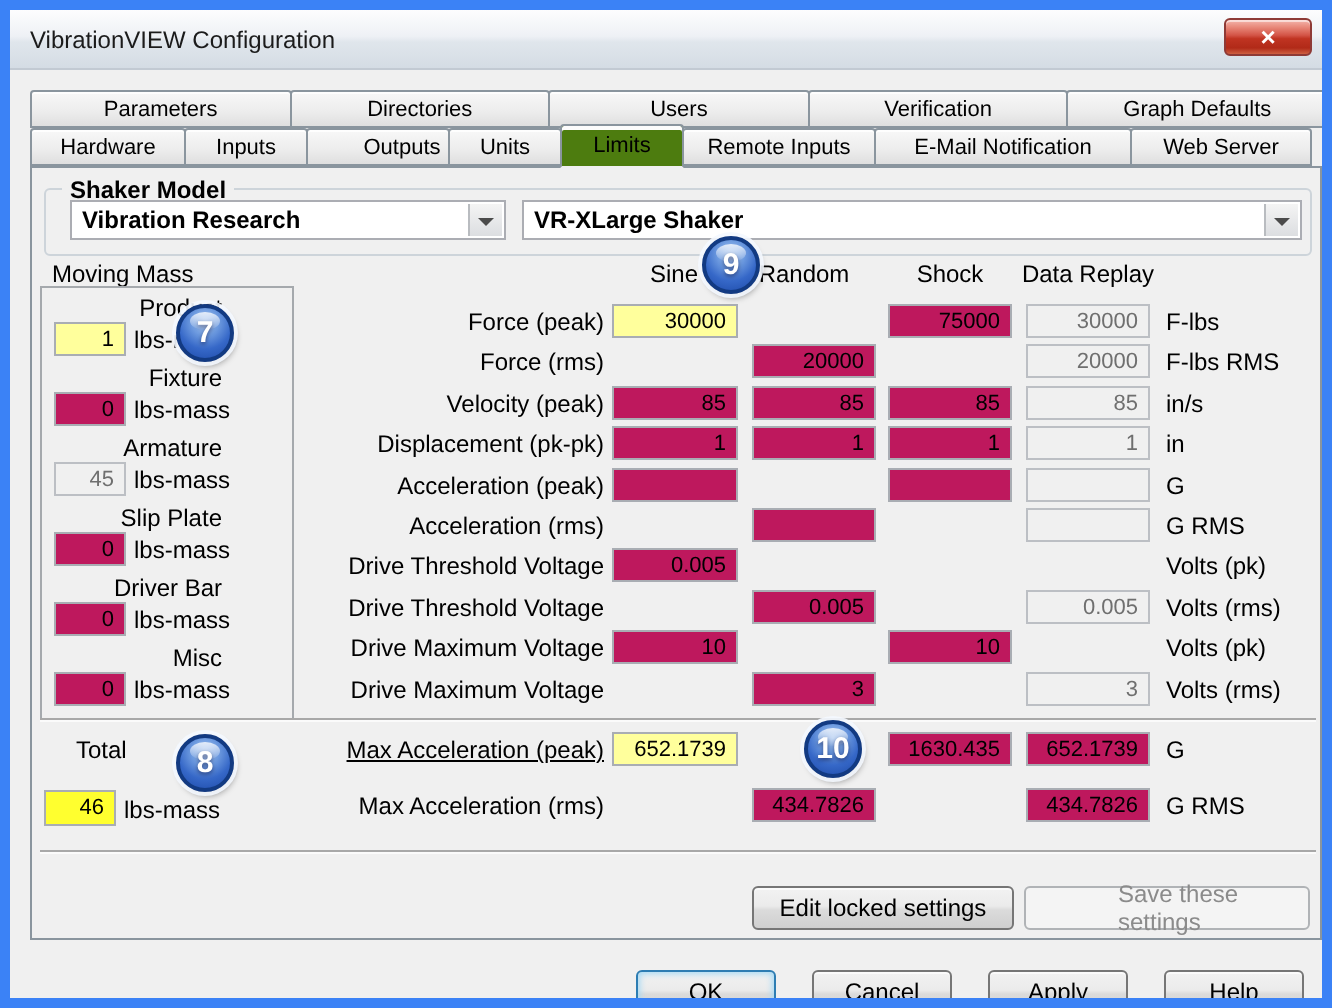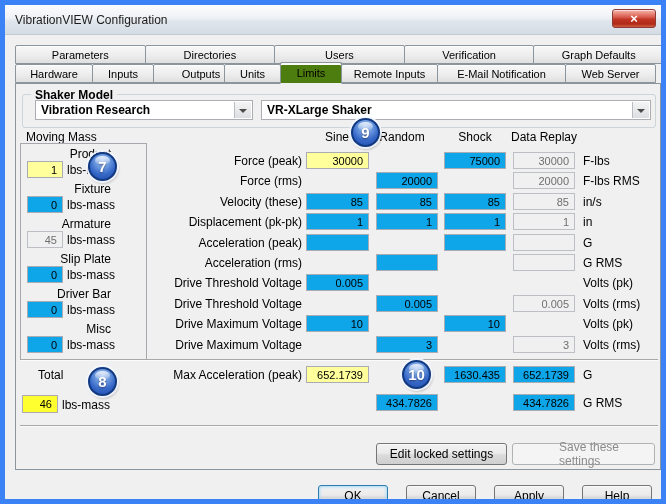--- a/index.html
+++ b/index.html
@@ -75,21 +75,21 @@
 
   .moving-mass-header { position:absolute; left:10px; top:46px; font-size:12px; }
   #colHeaders { position:absolute; left:0; top:46px; width:100%; height:14px; }
   .col-header { position:absolute; top:0; text-align:center; font-size:12px; }
 
   #massPanel { position:absolute; left:4px; top:59px; width:127px; height:217px; border:1px solid #a5a9ad; }
   .mass-label { position:absolute; left:2px; width:88px; text-align:right; font-size:12px; height:13px; }
   .mass-unit  { position:absolute; left:46px; font-size:12px; }
 
   .field {
-    position:absolute; height:17px; background:#0ea5e9; border:1px solid #a9adb3;
+    position:absolute; height:17px; background:#be185d; border:1px solid #a9adb3;
     font-size:11px; text-align:right; padding:1px 5px 0 2px; color:#000;
     line-height:14px;
   }
   .mass-field { left:6px; width:36px; }
   .field.highlight { background:#ffff9c; }
   .field.strong-highlight { background:#ffff2f; }
   .field.disabled { background:#f0f0f0; color:#6f6f6f; border-color:#bcbfc4; }
 
   #tableRows { position:absolute; left:0; top:0; right:0; bottom:0; }
   .row-label { position:absolute; left:0; width:286px; text-align:right; font-size:12px; }
@@ -206,21 +206,21 @@
     <div id="tableRows">
         <div class="row-label" style="top: 70px;">Force (peak)</div>
         <div class="field cell highlight" style="left: 290px; top: 68px; width: 63px;">30000</div>
         <div class="field cell" style="left: 428px; top: 68px; width: 62px;">75000</div>
         <div class="field cell disabled" style="left: 497px; top: 68px; width: 62px;">30000</div>
         <div class="unit-label" style="top: 70px;">F-lbs</div>
         <div class="row-label" style="top: 90.4px;">Force (rms)</div>
         <div class="field cell" style="left: 360px; top: 88.4px; width: 62px;">20000</div>
         <div class="field cell disabled" style="left: 497px; top: 88.4px; width: 62px;">20000</div>
         <div class="unit-label" style="top: 90.4px;">F-lbs RMS</div>
-        <div class="row-label" style="top: 110.8px;">Velocity (these)</div>
+        <div class="row-label" style="top: 110.8px;">Velocity (peak)</div>
         <div class="field cell" style="left: 290px; top: 108.8px; width: 63px;">85</div>
         <div class="field cell" style="left: 360px; top: 108.8px; width: 62px;">85</div>
         <div class="field cell" style="left: 428px; top: 108.8px; width: 62px;">85</div>
         <div class="field cell disabled" style="left: 497px; top: 108.8px; width: 62px;">85</div>
         <div class="unit-label" style="top: 110.8px;">in/s</div>
         <div class="row-label" style="top: 131.2px;">Displacement (pk-pk)</div>
         <div class="field cell" style="left: 290px; top: 129.2px; width: 63px;">1</div>
         <div class="field cell" style="left: 360px; top: 129.2px; width: 62px;">1</div>
         <div class="field cell" style="left: 428px; top: 129.2px; width: 62px;">1</div>
         <div class="field cell disabled" style="left: 497px; top: 129.2px; width: 62px;">1</div>
@@ -242,25 +242,26 @@
         <div class="field cell disabled" style="left: 497px; top: 210.8px; width: 62px;">0.005</div>
         <div class="unit-label" style="top: 212.8px;">Volts (rms)</div>
         <div class="row-label" style="top: 233.2px;">Drive Maximum Voltage</div>
         <div class="field cell" style="left: 290px; top: 231.2px; width: 63px;">10</div>
         <div class="field cell" style="left: 428px; top: 231.2px; width: 62px;">10</div>
         <div class="unit-label" style="top: 233.2px;">Volts (pk)</div>
         <div class="row-label" style="top: 253.6px;">Drive Maximum Voltage</div>
         <div class="field cell" style="left: 360px; top: 251.6px; width: 62px;">3</div>
         <div class="field cell disabled" style="left: 497px; top: 251.6px; width: 62px;">3</div>
         <div class="unit-label" style="top: 253.6px;">Volts (rms)</div>
-        <div class="row-label" style="top: 284px;">Max Acceleration (peak)</div>
+        <div class="row-label" style="top: 284px; text-decoration: underline;">Max Acceleration (peak)</div>
         <div class="field cell highlight" style="left: 290px; top: 282px; width: 63px;">652.1739</div>
         <div class="field cell" style="left: 428px; top: 282px; width: 62px;">1630.435</div>
         <div class="field cell" style="left: 497px; top: 282px; width: 62px;">652.1739</div>
         <div class="unit-label" style="top: 284px;">G</div>
+        <div class="row-label" style="top: 312px;">Max Acceleration (rms)</div>
         <div class="field cell" style="left: 360px; top: 310px; width: 62px;">434.7826</div>
         <div class="field cell" style="left: 497px; top: 310px; width: 62px;">434.7826</div>
         <div class="unit-label" style="top: 312px;">G RMS</div>
       </div>
 
     <div class="sep sep1"></div>
     <div class="sep sep2"></div>
 
     <div class="total-label">Total</div>
     <div class="field strong-highlight total-field">46</div>

